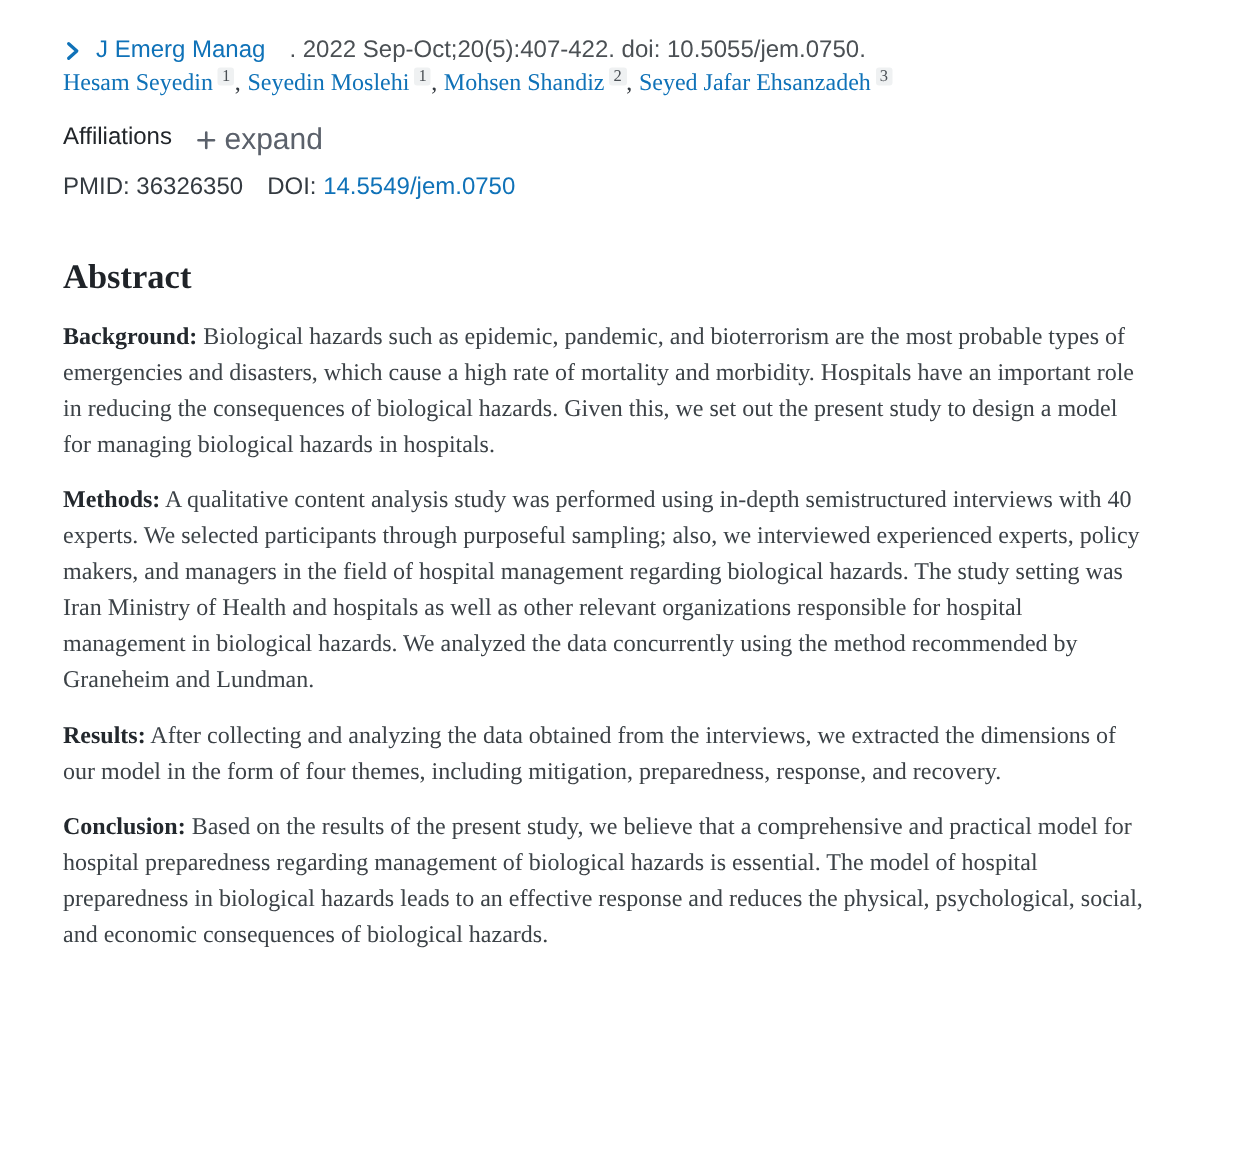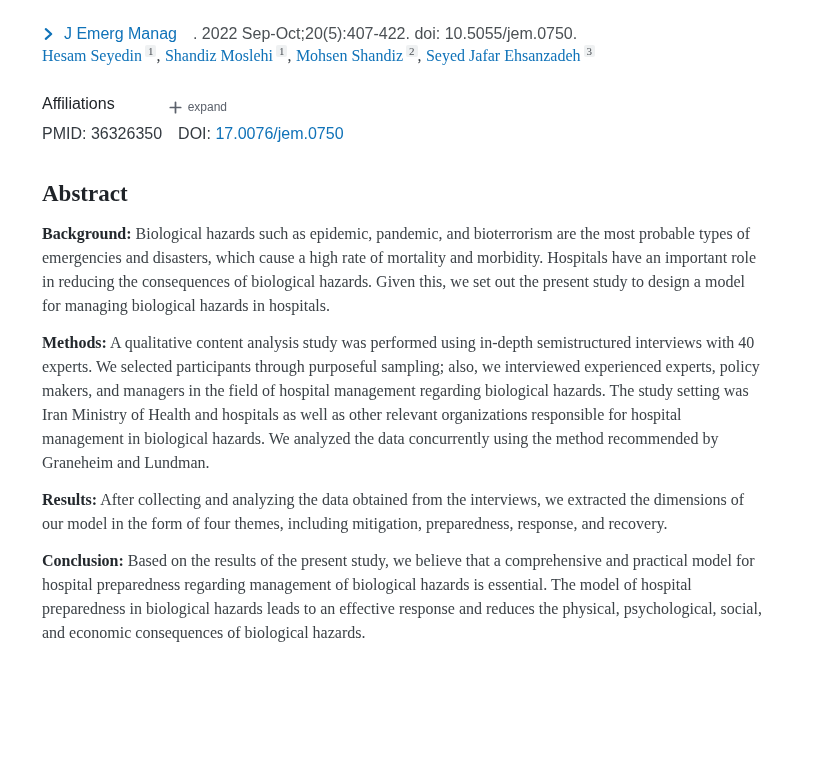--- a/index.html
+++ b/index.html
@@ -36,25 +36,25 @@
   .author{white-space:nowrap;font-family:Liberation Serif, serif;}
   .author-link{color:var(--link);text-decoration:none;cursor:pointer;}
   .affil-sup{
     font-size:11px;line-height:14px;vertical-align:super;
     background:var(--badge-bg);color:#4a4f54;border-radius:2px;
     padding:0 3px;margin-left:3px;cursor:pointer;
   }
   .sep{color:#343a40;}
 
   
-  .affil-row{display:flex;align-items:flex-end;font-size:16px;line-height:20px;margin:0 0 10px 0;color:#212529;gap:38px;}
+  .affil-row{display:flex;align-items:flex-start;font-size:16px;line-height:20px;margin:0 0 10px 0;color:#212529;}
   .expand-btn{
     background:none;border:none;padding:0;margin-left:16px;cursor:pointer;
     display:flex;align-items:center;gap:6px;color:var(--muted);
-    font-family:"Liberation Sans", sans-serif;font-size:12px;margin-top:18px;
+    font-family:"Liberation Sans", sans-serif;font-size:20px;
   }
   .plus-icon{color:var(--muted);display:flex;align-items:center;}
 
   
   .ids-row{font-size:16px;line-height:20px;color:#343a40;}
   .doi-group{margin-left:16px;}
   .doi-link{color:var(--link);text-decoration:none;cursor:pointer;}
 
   
   h2.abstract-heading{
@@ -78,39 +78,39 @@
         </svg>
       </span>
     </button>
     <a class="journal-link">J Emerg Manag</a>
     <span class="citation-details">. 2022 Sep-Oct;20(5):407-422. doi: 10.5055/jem.0750.</span>
   </div>
 
 
   <div class="authors">
     <span class="author"><a class="author-link">Hesam Seyedin</a><sup class="affil-sup">1</sup><span class="sep">,</span></span>
-    <span class="author"><a class="author-link">Shandiz Moslehi</a><sup class="affil-sup">1</sup><span class="sep">,</span></span>
+    <span class="author"><a class="author-link">Seyedin Moslehi</a><sup class="affil-sup">1</sup><span class="sep">,</span></span>
     <span class="author"><a class="author-link">Mohsen Shandiz</a><sup class="affil-sup">2</sup><span class="sep">,</span></span>
     <span class="author"><a class="author-link">Seyed Jafar Ehsanzadeh</a><sup class="affil-sup">3</sup></span>
   </div>
 
   <div class="affil-row">
     <span>Affiliations</span>
     <button class="expand-btn">
       <span class="plus-icon">
         <svg width="13" height="13" viewBox="0 0 12 12" fill="none">
           <path d="M6 1.2 V10.8 M1.2 6 H10.8" stroke="currentColor" stroke-width="1.6" stroke-linecap="round"></path>
         </svg>
       </span>
       <span>expand</span>
     </button>
   </div>
 
   <div class="ids-row">
-    <span class="pmid-group"><span>PMID:</span> <span>36326350</span></span><span class="doi-group"><span>DOI:</span> <a class="doi-link">17.0076/jem.0750</a></span>
+    <span class="pmid-group"><span>PMID:</span> <span>36326350</span></span><span class="doi-group"><span>DOI:</span> <a class="doi-link">14.5549/jem.0750</a></span>
   </div>
 
   <h2 class="abstract-heading">Abstract</h2>
 
   <p class="abs-para"><b>Background:</b> <span>Biological hazards such as epidemic, pandemic, and bioterrorism are the most probable types of emergencies and disasters, which cause a high rate of mortality and morbidity. Hospitals have an important role in reducing the consequences of biological hazards. Given this, we set out the present study to design a model for managing biological hazards in hospitals.</span></p>
 
   <p class="abs-para"><b>Methods:</b> <span>A qualitative content analysis study was performed using in-depth semistructured interviews with 40 experts. We selected participants through purposeful sampling; also, we interviewed experienced experts, policy makers, and managers in the field of hospital management regarding biological hazards. The study setting was Iran Ministry of Health and hospitals as well as other relevant organizations responsible for hospital management in biological hazards. We analyzed the data concurrently using the method recommended by Graneheim and Lundman.</span></p>
 
   <p class="abs-para"><b>Results:</b> <span>After collecting and analyzing the data obtained from the interviews, we extracted the dimensions of our model in the form of four themes, including mitigation, preparedness, response, and recovery.</span></p>
 

